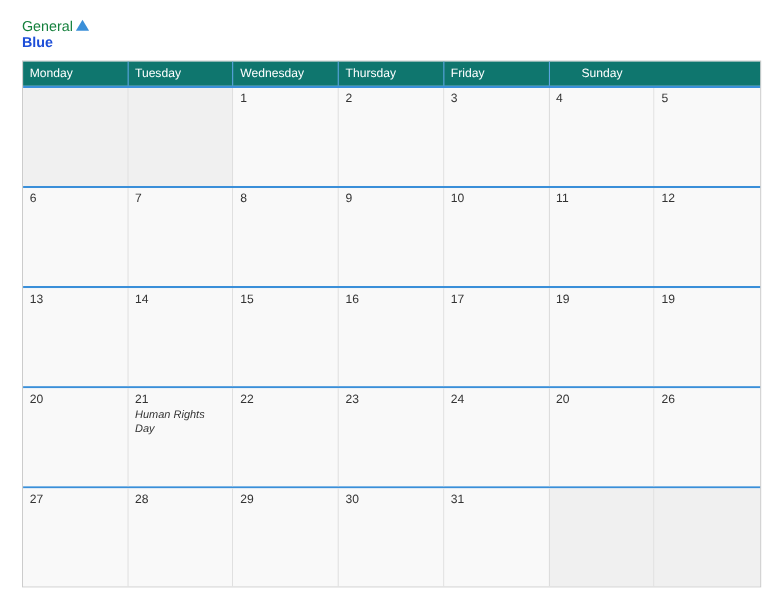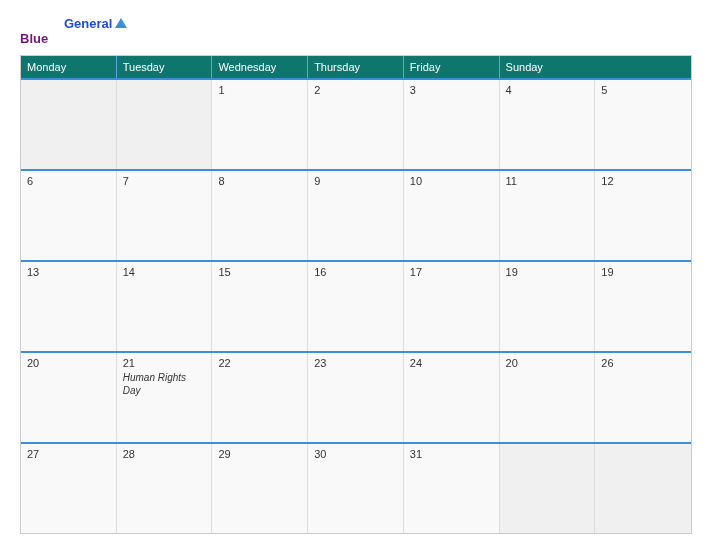--- a/index.html
+++ b/index.html
@@ -54,20 +54,21 @@
     }
     .day-header {
       color: #fff;
       font-size: 11px;
       padding: 5px 6px;
       font-weight: normal;
       border-right: 1px solid #5ba5e0;
     }
     .day-header:last-child {
       border-right: none;
+      margin-left: 23px;
     }
     .weeks {
       flex: 1;
       display: flex;
       flex-direction: column;
     }
     .week-row {
       display: grid;
       grid-template-columns: repeat(7, 1fr);
       flex: 1;
@@ -100,25 +101,25 @@
       font-style: italic;
     }
   </style>
 </head>
 <body>
 
 <div class="page">
   <div class="header">
     <div class="logo">
   <div style="display:flex;align-items:center;line-height:1.2;">
-    <span style="font-size:13px;font-weight:bold;color:#1d4ed8;margin-left:44px;">General</span>
+    <span style="font-size:13px;font-weight:normal;color:#15803d;">General</span>
     <span style="display:inline-block;width:0;height:0;border-left:6px solid transparent;border-right:6px solid transparent;border-bottom:10px solid #3a8fd9;margin-left:3px;margin-bottom:2px;"></span>
   </div>
   <div style="display:flex;align-items:center;">
-    <span style="font-size:13px;font-weight:bold;color:#701a75;">Blue</span>
+    <span style="font-size:13px;font-weight:bold;color:#1d4ed8;">Blue</span>
   </div>
 </div>
     <div class="title"></div>
     <div class="country"></div>
   </div>
 
   <div class="calendar">
     <div class="day-headers">
     <div class="day-header">Monday</div>
         <div class="day-header">Tuesday</div>

